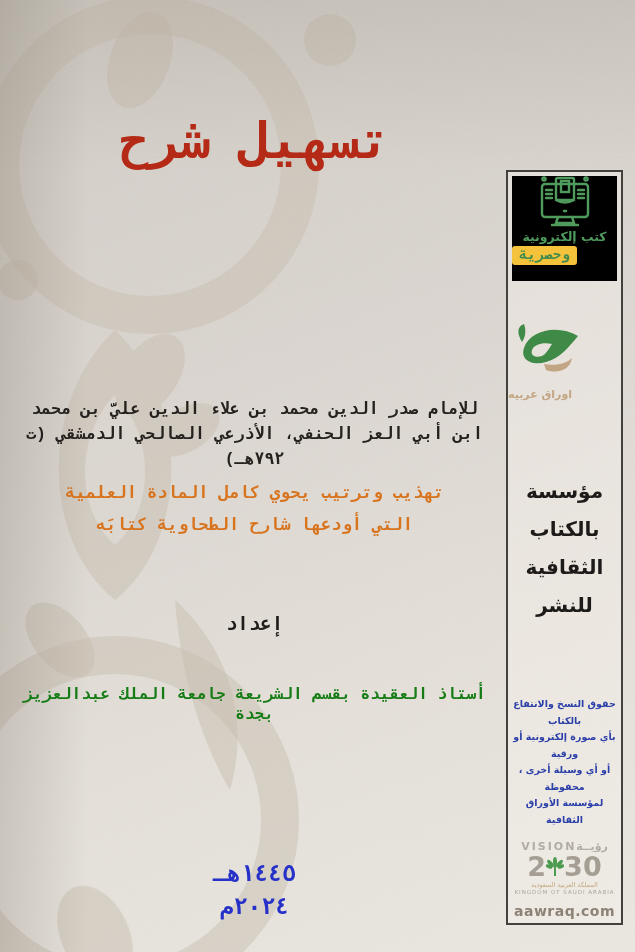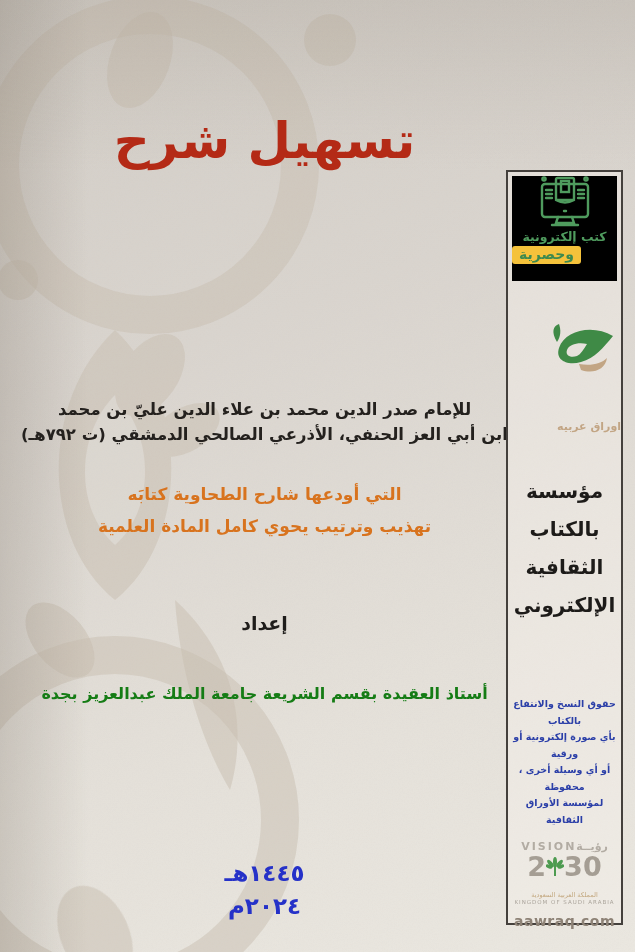--- a/index.html
+++ b/index.html
@@ -9,60 +9,60 @@
     background:linear-gradient(160deg,#d3cec7 0%,#dad5cf 35%,#e5e1da 70%,#ebe8e1 100%);
   }
   .shade-left{position:absolute;inset:0;pointer-events:none;
     background:linear-gradient(90deg,rgba(110,100,88,.22) 0%,rgba(110,100,88,0) 14%);}
   .shade-top{position:absolute;inset:0;pointer-events:none;
     background:linear-gradient(180deg,rgba(120,110,98,.14) 0%,rgba(120,110,98,0) 18%);}
   .ornament{position:absolute;left:0;top:0;pointer-events:none;}
   .texture{position:absolute;left:0;top:0;pointer-events:none;opacity:.45;}
 
   .content{position:absolute;left:0;top:0;width:505px;height:952px;}
-  .cblock{position:absolute;left:12px;width:100%;text-align:center;direction:rtl;}
+  .cblock{position:absolute;left:2px;width:100%;text-align:center;direction:rtl;font-family:Liberation Mono, monospace;}
 
   .series-title{top:112px;font-size:50px;font-weight:bold;color:#b42a16;}
   .main-title{top:232px;font-size:60px;font-weight:bold;color:#2c6280;line-height:1.35;
     text-shadow:0 0 1px rgba(44,98,128,.4);}
   .author{top:398px;font-size:16.5px;font-weight:bold;color:#24211e;line-height:1.5;}
   .subtitle{top:478px;font-size:17px;font-weight:bold;color:#d8731e;line-height:1.9;}
   .prep-label{top:612px;font-size:19px;font-weight:bold;color:#1f1d1b;}
   .prep-name{top:641px;font-size:22px;font-weight:bold;color:#1f1d1b;}
   .prep-role{top:684px;font-size:16px;font-weight:bold;color:#157c15;}
   .date-hijri{top:860px;font-size:23px;font-weight:bold;color:#2531c8;}
   .date-greg{top:893px;font-size:23px;font-weight:bold;color:#2531c8;text-align:center;}
 
   .sidebar{position:absolute;left:506px;top:170px;width:117px;height:755px;
     border:2px solid #44403c;background:rgba(246,243,236,.38);box-sizing:border-box;}
 
   .ebooks-badge{position:absolute;left:4px;top:4px;width:105px;height:105px;
     background:#000000;display:flex;flex-direction:column;align-items:center;}
   .ebooks-text{direction:rtl;font-size:12.5px;font-weight:bold;color:#4f9b5e;margin-top:1px;}
   .ebooks-yellow{align-self:flex-start;margin-top:2px;background:#f5c23b;border-radius:3px;
-    padding:0 7px 2px 7px;direction:rtl;font-size:14px;font-weight:bold;color:#3f8a4e;}
+    padding:0 7px 2px 7px;direction:rtl;font-size:14px;font-weight:bold;color:#3f8a4e;font-family:Liberation Mono, monospace;}
 
   .awraq-logo{position:absolute;left:0;top:150px;width:100%;display:flex;
-    flex-direction:column;align-items:flex-end;gap:32px;}
+    flex-direction:column;align-items:flex-start;}
   .awraq-caption{direction:rtl;font-size:11px;font-weight:bold;color:#c2a584;margin-top:2px;}
 
   .foundation{position:absolute;left:0;top:300px;width:100%;text-align:center;direction:rtl;
     font-size:20px;font-weight:bold;color:#1d1b19;line-height:38px;}
 
   .copyright{position:absolute;left:0;top:524px;width:100%;text-align:center;direction:rtl;
     font-size:9.5px;font-weight:bold;color:#2b3fa8;line-height:16.5px;}
 
   .vision{position:absolute;left:0;top:668px;width:100%;display:flex;
     flex-direction:column;align-items:center;}
   .vision-row1{display:flex;align-items:center;direction:ltr;
     font-size:11px;color:#b2aca3;font-weight:bold;}
   .vision-en{letter-spacing:2px;}
   .vision-year{display:flex;align-items:center;direction:ltr;
     font-size:27px;font-weight:bold;color:#a59e94;line-height:1;}
-  .vision-kingdom-ar{direction:rtl;font-size:6.5px;color:#c3a87f;margin-top:11px;}
+  .vision-kingdom-ar{direction:rtl;font-size:6.5px;color:#c3a87f;margin-top:1px;}
   .vision-kingdom-en{font-size:5.5px;letter-spacing:1px;color:#aaa49b;}
   .website{margin-top:8px;font-size:14px;font-weight:bold;color:#8d8276;letter-spacing:.5px;}
 </style>
 </head>
 <body>
 
 <div>
 
   <svg class="ornament" width="400" height="952" viewBox="0 0 400 952">
     <g fill="none" stroke="#c9bfb1" stroke-width="38" opacity="0.5">
@@ -98,22 +98,22 @@
 
     <div class="cblock series-title">تسهيل شرح</div>
 
 
     <div class="cblock author">
       <div>للإمام صدر الدين محمد بن علاء الدين عليّ بن محمد</div>
       <div>ابن أبي العز الحنفي، الأذرعي الصالحي الدمشقي (ت ٧٩٢هـ)</div>
     </div>
 
     <div class="cblock subtitle">
+      <div>تهذيب وترتيب يحوي كامل المادة العلمية</div>
       <div>التي أودعها شارح الطحاوية كتابَه</div>
-      <div>تهذيب وترتيب يحوي كامل المادة العلمية</div>
     </div>
 
     <div class="cblock prep-label">إعداد</div>
 
 
     <div class="cblock prep-role">أستاذ العقيدة بقسم الشريعة جامعة الملك عبدالعزيز  بجدة</div>
 
     <div class="cblock date-hijri">١٤٤٥هـ</div>
 
     <div class="cblock date-greg">٢٠٢٤م</div>
@@ -150,21 +150,21 @@
         <path d="M14 20 C 8 10, 10 4, 16 2 C 18 8, 18 14, 14 20 Z" fill="#3f8a46"></path>
         <path d="M36 42 C 48 44, 58 42, 64 36 C 62 48, 50 52, 38 48 Z" fill="#c2a584"></path>
       </svg>
       <div class="awraq-caption">اوراق عربيه</div>
     </div>
 
     <div class="foundation">
       <div>مؤسسة</div>
       <div>بالكتاب</div>
       <div>الثقافية</div>
-      <div>الإلكتروني</div>
+      <div>للنشر</div>
     </div>
 
     <div class="copyright">
       <div>حقوق النسخ والانتفاع بالكتاب</div>
       <div>بأي صورة إلكترونية أو ورقية</div>
       <div>أو أي وسيلة أخرى ، محفوظة</div>
       <div>لمؤسسة الأوراق الثقافية</div>
     </div>
 
     <div class="vision">

